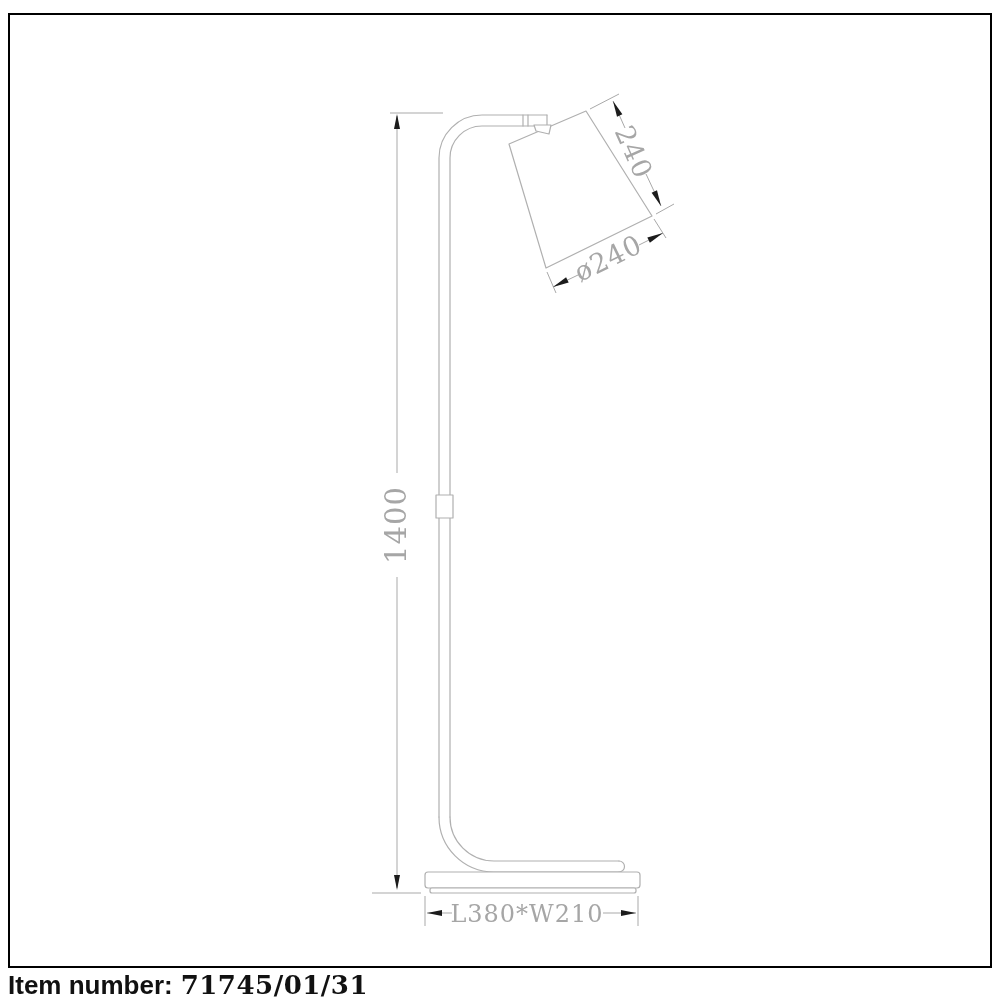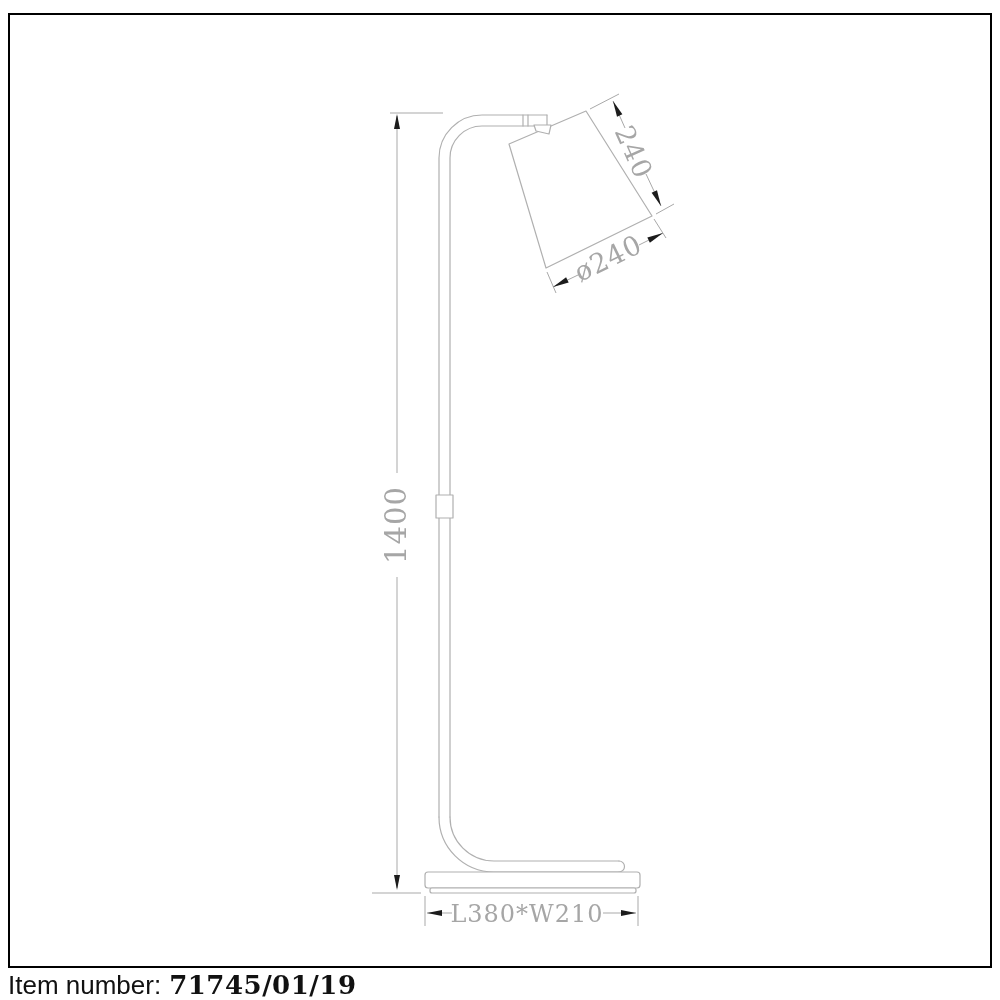--- a/index.html
+++ b/index.html
@@ -38,21 +38,21 @@
   .footer {
     position: absolute;
     left: 8px;
     top: 970px;
     font-size: 26px;
     color: #111111;
     white-space: nowrap;
   }
   .footer .label {
     font-family: "Liberation Sans", sans-serif;
-    font-weight: 400;
+    font-weight: 700;
   }
   .footer .value {
     font-family: "DejaVu Serif", serif;
     font-weight: 700;
     margin-left: 8px;
     letter-spacing: 0.5px;
   }
 </style>
 </head>
 <body>
@@ -129,16 +129,16 @@
 
       <text x="634" y="152" font-size="27" letter-spacing="1" dominant-baseline="central" transform="rotate(66 634 152)">240</text>
 
       <text x="608" y="258" font-size="27" letter-spacing="1" dominant-baseline="central" transform="rotate(-26 608 258)">ø240</text>
 
       <text x="527" y="914" font-size="24" letter-spacing="1" dominant-baseline="central">L380*W210</text>
     </g>
   </svg>
 
   <div class="footer">
-    <span class="label">Item number:</span><span class="value">71745/01/19</span>
+    <span class="label">Item number:</span><span class="value">71745/01/31</span>
   </div>
 
 </div>
 
 </body></html>

